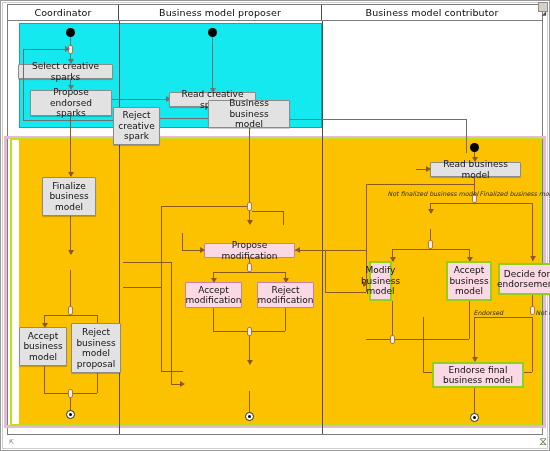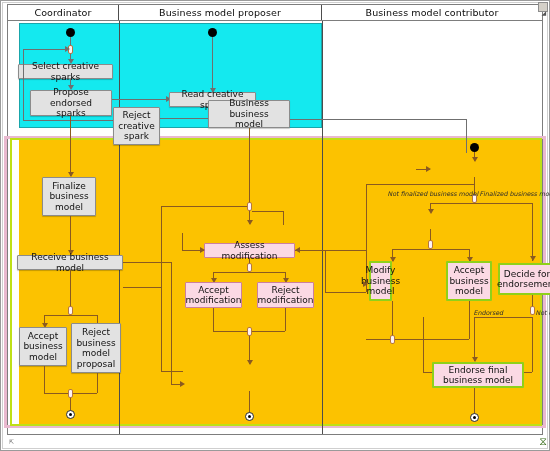--- a/index.html
+++ b/index.html
@@ -305,21 +305,20 @@
     <div class="edge v" style="left:62px;top:95px;height:60px;"></div>
     <div class="arrow down" style="left:59.5px;top:151px;"></div>
 
     <div class="node gray" style="left:34px;top:156px;width:54px;height:39px;">Finalize
 business
 model</div>
 
     <div class="edge v" style="left:62px;top:195px;height:38px;"></div>
     <div class="arrow down" style="left:59.5px;top:229px;"></div>
 
-    <div class="node gray" style="left:9px;top:234px;width:106px;height:15px;">Receive business model</div>
 
     <div class="edge v" style="left:62px;top:249px;height:38px;"></div>
     <div class="ctrl-pin" style="left:60px;top:285px;"></div>
 
     <div class="edge h" style="left:36px;top:294px;width:53px;"></div>
     <div class="edge v" style="left:36px;top:294px;height:11px;"></div>
     <div class="edge v" style="left:89px;top:294px;height:11px;"></div>
     <div class="arrow down" style="left:33.5px;top:302px;"></div>
     <div class="arrow down" style="left:86.5px;top:302px;"></div>
 
@@ -349,21 +348,21 @@
 
     <div class="edge h" style="left:153px;top:185px;width:86px;"></div>
     <div class="edge v" style="left:153px;top:185px;height:165px;"></div>
 
     <div class="edge h" style="left:244px;top:190px;width:31px;"></div>
     <div class="edge v" style="left:275px;top:190px;height:14px;"></div>
 
     <div class="edge v" style="left:241px;top:190px;height:13px;"></div>
     <div class="arrow down" style="left:238.5px;top:199px;"></div>
 
-    <div class="node pink" style="left:196px;top:222px;width:91px;height:15px;">Assess modification</div>
+    <div class="node pink" style="left:196px;top:222px;width:91px;height:15px;">Propose modification</div>
 
     <div class="edge h" style="left:174px;top:229px;width:22px;"></div>
     <div class="edge v" style="left:174px;top:212px;height:17px;"></div>
     <div class="edge h" style="left:174px;top:212px;width:0px;"></div>
     <div class="arrow right" style="left:192px;top:226px;"></div>
 
     <div class="edge h" style="left:287px;top:229px;width:30px;"></div>
     <div class="arrow left" style="left:287px;top:226px;"></div>
 
     <div class="edge v" style="left:241px;top:237px;height:7px;"></div>
@@ -391,20 +390,21 @@
 
     <div class="edge v" style="left:241px;top:370px;height:22px;"></div>
     <div class="final-node" style="left:237px;top:391px;"></div>
 
     <div class="edge h" style="left:153px;top:350px;width:22px;"></div>
 
     <div class="init-node" style="left:462px;top:122px;"></div>
     <div class="edge v" style="left:466px;top:131px;height:9px;"></div>
     <div class="arrow down" style="left:463.5px;top:136px;"></div>
 
+    <div class="node gray" style="left:422px;top:141px;width:91px;height:15px;">Read business model</div>
 
     <div class="arrow right" style="left:418px;top:145px;"></div>
     <div class="edge h" style="left:408px;top:148px;width:14px;"></div>
     <div class="edge v" style="left:408px;top:148px;height:0px;"></div>
 
     <div class="edge h" style="left:358px;top:163px;width:108px;"></div>
     <div class="edge v" style="left:358px;top:163px;height:108px;"></div>
 
     <div class="edge v" style="left:466px;top:156px;height:20px;"></div>
     <div class="ctrl-pin" style="left:464px;top:173px;"></div>

